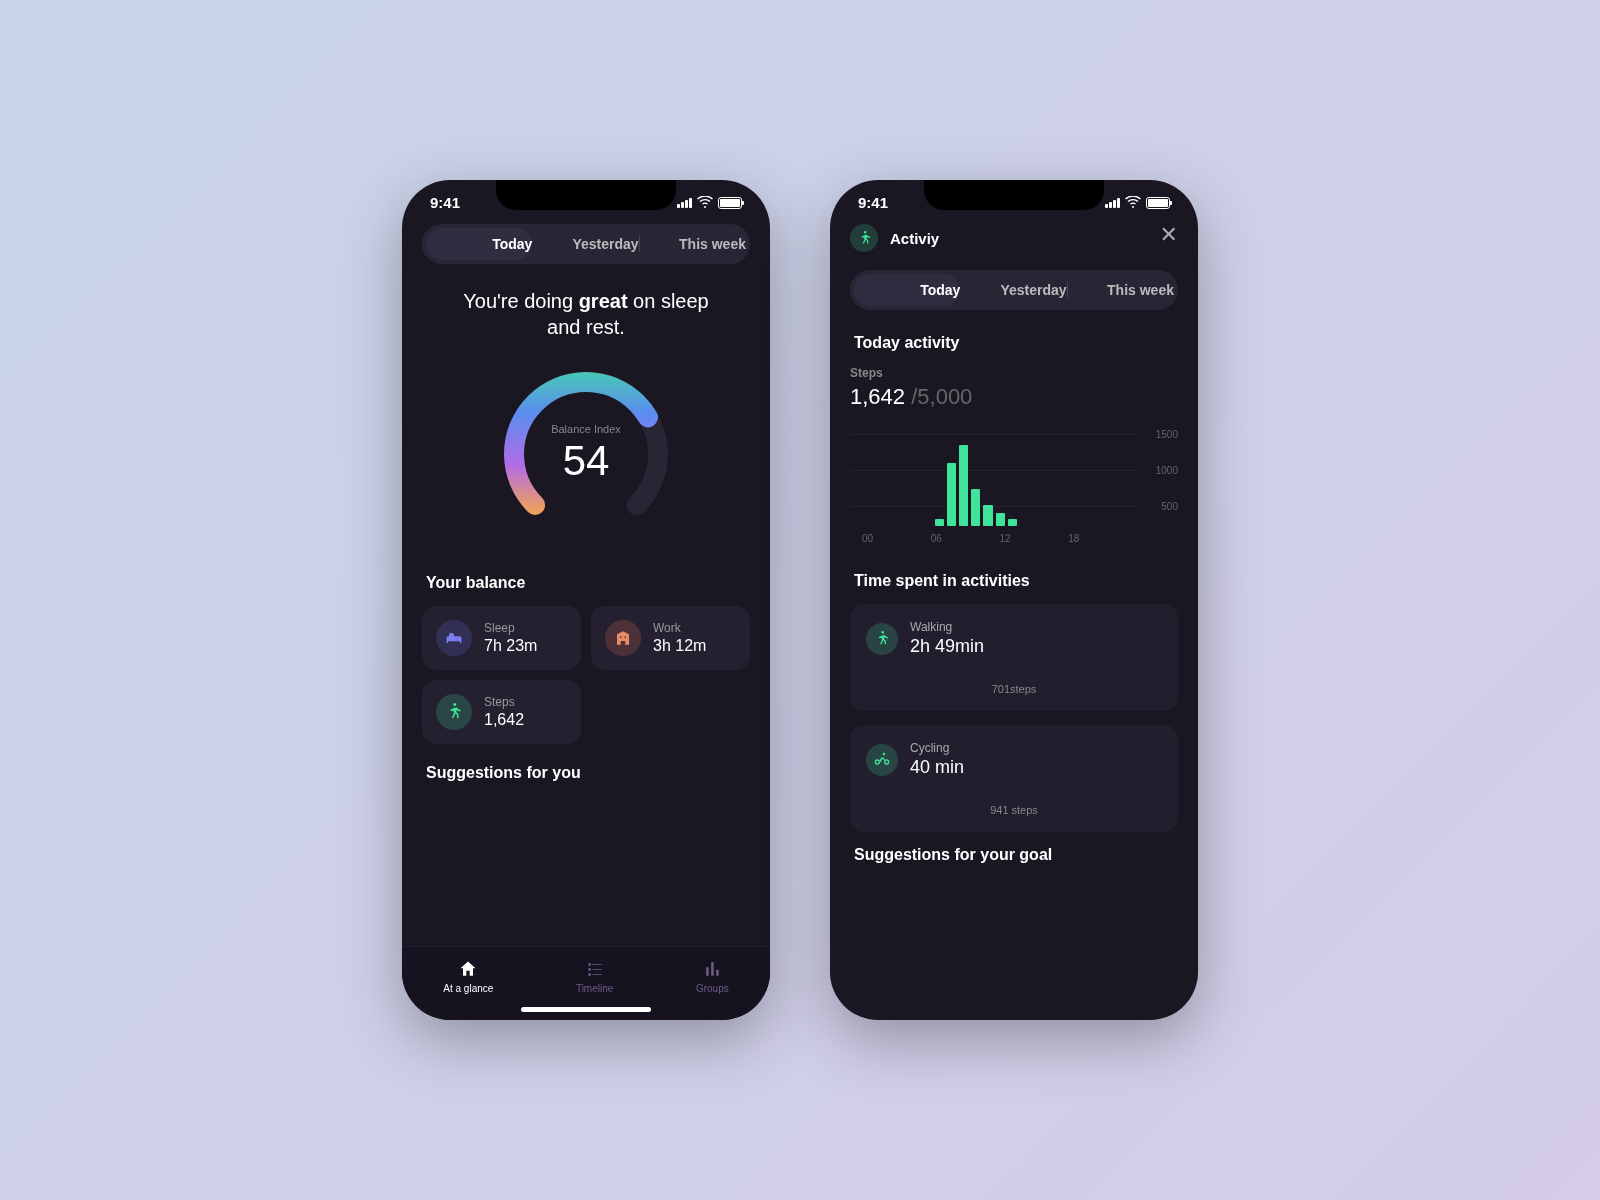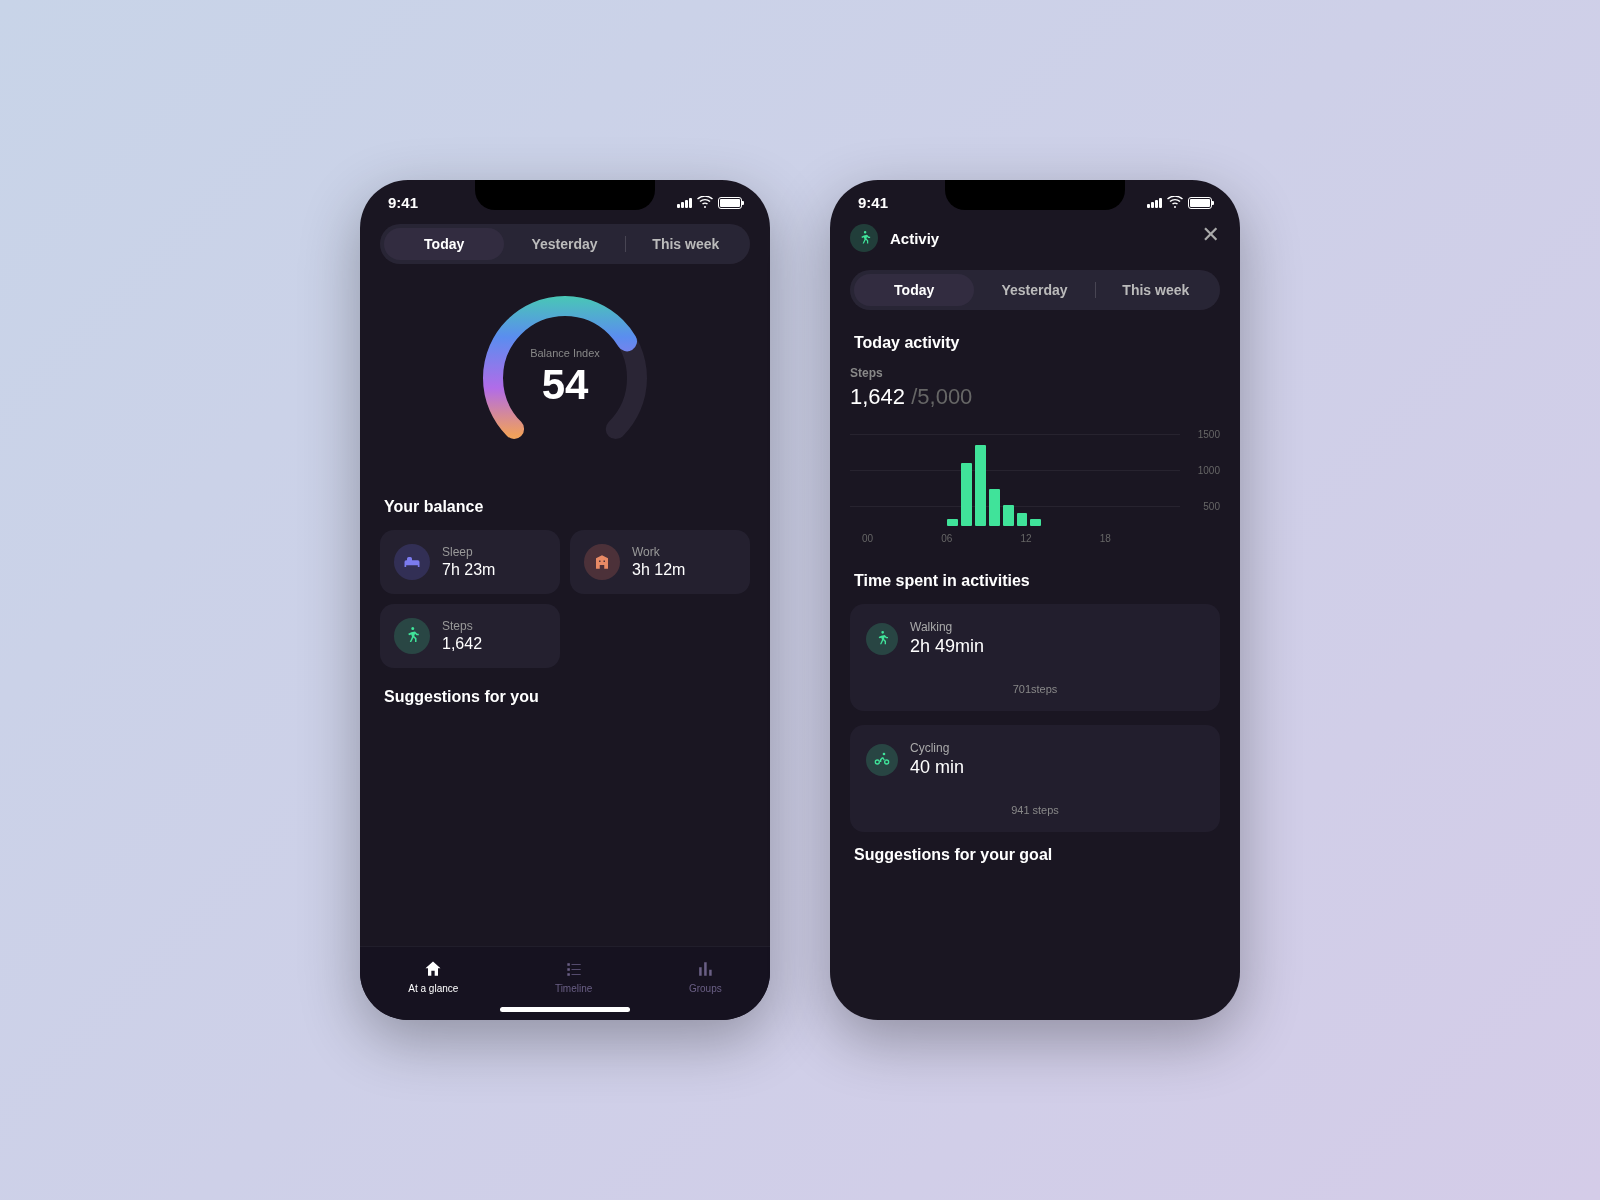--- a/index.html
+++ b/index.html
@@ -7,21 +7,21 @@
     font-family: -apple-system, BlinkMacSystemFont, "Segoe UI", sans-serif;
     background: linear-gradient(135deg, #c8d4e8 0%, #d4cce8 100%);
     display: flex;
     gap: 60px;
     justify-content: center;
     align-items: center;
     min-height: 1200px;
     width: 1600px;
   }
   .phone {
-    width: 410px;
+    width: 368px;
     height: 840px;
     background: #1a1622;
     border-radius: 48px;
     position: relative;
     overflow: hidden;
     box-shadow: 0 20px 60px rgba(0,0,0,0.3);
     padding: 44px 20px 8px;
     color: #fff;
   }
   .notch {
@@ -52,39 +52,39 @@
 
   .segmented {
     display: flex;
     background: rgba(70,65,90,0.35);
     border-radius: 24px;
     padding: 4px;
     margin-bottom: 24px;
   }
   .segmented .seg {
     flex: 1;
-    text-align: center;
+    text-align: right;
     padding: 8px 0;
     font-size: 14px;
     font-weight: 600;
     color: #bbb;
     border-radius: 20px;
   }
   .segmented .seg.active { background: #322c40; color: #fff; }
   .segmented .sep { width:1px; background:rgba(255,255,255,0.15); margin: 8px 0; }
 
   .headline { text-align:center; font-size:20px; font-weight:400; margin: 12px 24px 24px; line-height:1.3;}
   .headline b { font-weight:700; }
 
   .gauge-wrap { display:flex; justify-content:center; margin-bottom:30px; }
   .gauge { position:relative; width:180px; height:180px; display:flex; align-items:center; justify-content:center; }
   .gauge svg { transform: rotate(135deg); }
   .gauge-center { position:absolute; text-align:center; }
   .gauge-center .lbl { font-size:11px; color:#888; font-weight:500; }
-  .gauge-center .val { font-size:42px; font-weight:700; margin-top:2px; }
+  .gauge-center .val { font-size:42px; font-weight:400; margin-top:2px; }
 
   .section-title { font-weight:700; font-size:16px; margin: 10px 0 14px 4px; }
 
   .balance-grid { display:grid; grid-template-columns:1fr 1fr; gap:10px; margin-bottom:20px;}
   .balance-card {
     background: rgba(60,55,80,0.3);
     border-radius: 14px;
     padding: 14px;
     display:flex; gap:12px; align-items:center;
   }
@@ -157,20 +157,23 @@
     </div>
   </div>
 
   <div class="segmented">
     <div class="seg active">Today</div>
     <div class="seg">Yesterday</div>
     <div class="sep"></div>
     <div class="seg">This week</div>
   </div>
 
+  <div class="headline">
+    <span>You're doing </span><b>great</b><span> on sleep and rest.</span>
+  </div>
 
   <div class="gauge-wrap">
     <div class="gauge">
       <svg width="180" height="180" viewBox="0 0 180 180">
         <defs>
           <linearGradient id="grad" x1="0%" y1="100%" x2="100%" y2="0%">
             <stop offset="0%" stop-color="#40e39a"></stop>
             <stop offset="30%" stop-color="#5b8def"></stop>
             <stop offset="55%" stop-color="#b16ce8"></stop>
             <stop offset="78%" stop-color="#f0a05c"></stop>

